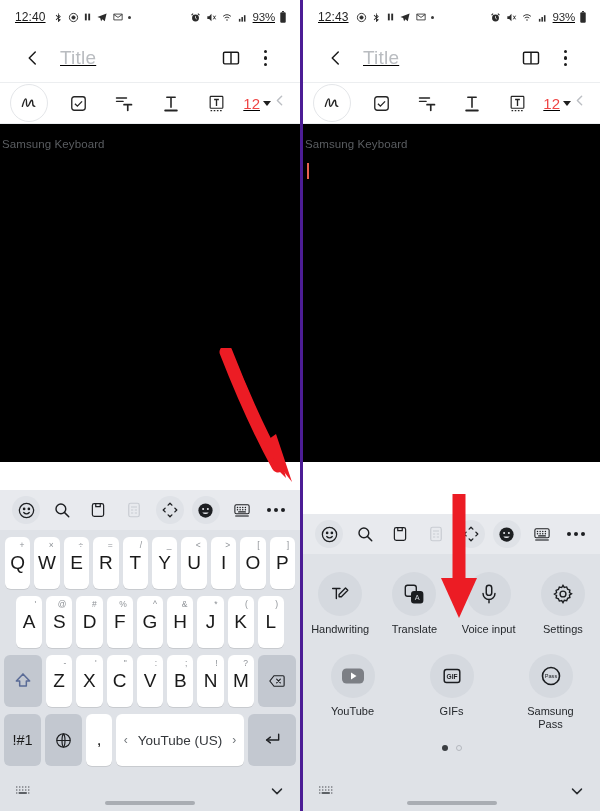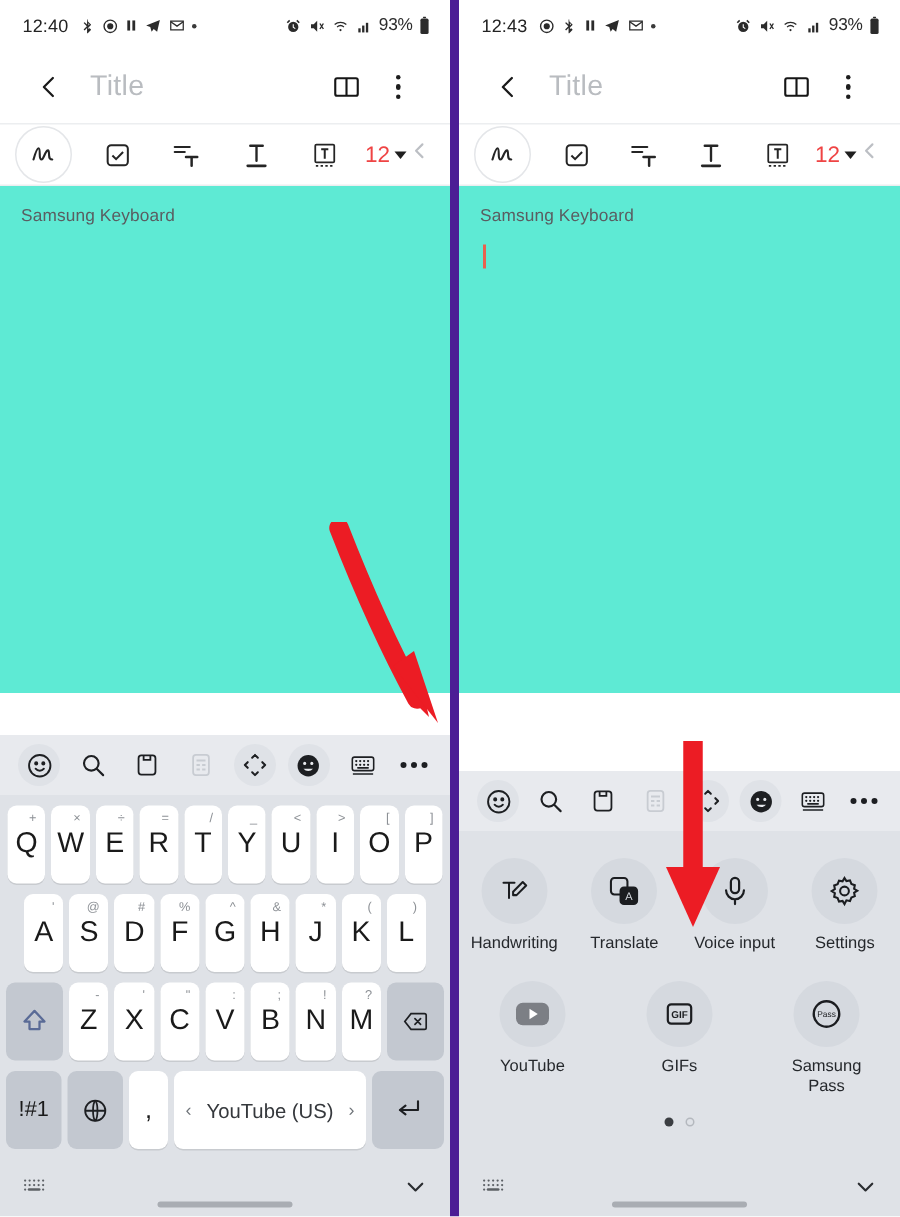--- a/index.html
+++ b/index.html
@@ -2,23 +2,23 @@
 <html><head>
 <meta charset="utf-8">
 <style>
   * { box-sizing: border-box; margin: 0; padding: 0; }
   html, body {
     width: 600px; height: 811px;
     font-family: "Liberation Sans", sans-serif;
     background: #ffffff;
     overflow: hidden;
   }
-  .stage { position: relative; width: 600px; height: 599px; display: flex; }
+  .stage { position: relative; width: 600px; height: 599px; display: flex; text-decoration: underline; }
   .panel { position: relative; width: 300px; height: 811px; background: #ffffff; overflow: hidden; }
-  .panel + .panel { border-left: 6px solid #4c1d95; }
+  .panel + .panel { border-left: 3px solid #4c1d95; }
 
   
   .statusbar {
     height: 34px; display: flex; align-items: center;
     padding: 0 13px 0 15px; font-size: 11.5px; color: #2b2b2b;
   }
   .sb-left { display: flex; align-items: center; gap: 4px; }
   .sb-time { font-size: 12px; letter-spacing: .1px; color: #232323; margin-right: 3px; }
   .sb-right { margin-left: auto; display: flex; align-items: flex-end; gap: 4px; }
   .sb-ico { display: inline-flex; align-items: center; justify-content: center; color: #2b2b2b; }
@@ -41,21 +41,21 @@
     padding: 0 8px 0 10px; gap: 0;
   }
   .fmt-item { flex: 0 0 auto; display:flex; align-items:center; justify-content:center; cursor:pointer; color:#252525; }
   .fmt-pen { width: 38px; height: 38px; border-radius: 50%; border: 1px solid #e4e6e9; margin-right: 10px; }
   .fmt-gap { width: 28px; }
   .fmt-size { font-size: 15px; color:#ef4444; display:flex; align-items:center; gap:3px; cursor:pointer; }
   .fmt-caret { width:0;height:0;border-left:4.5px solid transparent;border-right:4.5px solid transparent;border-top:5px solid #1f1f1f; }
   .fmt-undo { margin-left: auto; color:#bcbfc4; font-size: 17px; padding-right:4px; cursor:pointer; }
 
   
-  .notebody { height: 338px; padding: 14px 14px 0 14px; background: #5eead4; position: relative; }
+  .notebody { height: 338px; padding: 14px 14px 0 2px; background: #000000; position: relative; }
   .noteline { font-size: 11.5px; color: #5a5d61; letter-spacing: .1px; }
   .caret {
     width: 2px; height: 16px; background: #e8614f; margin-top: 13px; margin-left: 2px;
   }
 
   
   .kbshell { position: absolute; left:0; right:0; bottom: 0; background: #dfe2e7; }
   .kbtoolbar {
     height: 40px; display: flex; align-items: center; justify-content: space-between;
     padding: 0 12px; background: #e8eaee;

